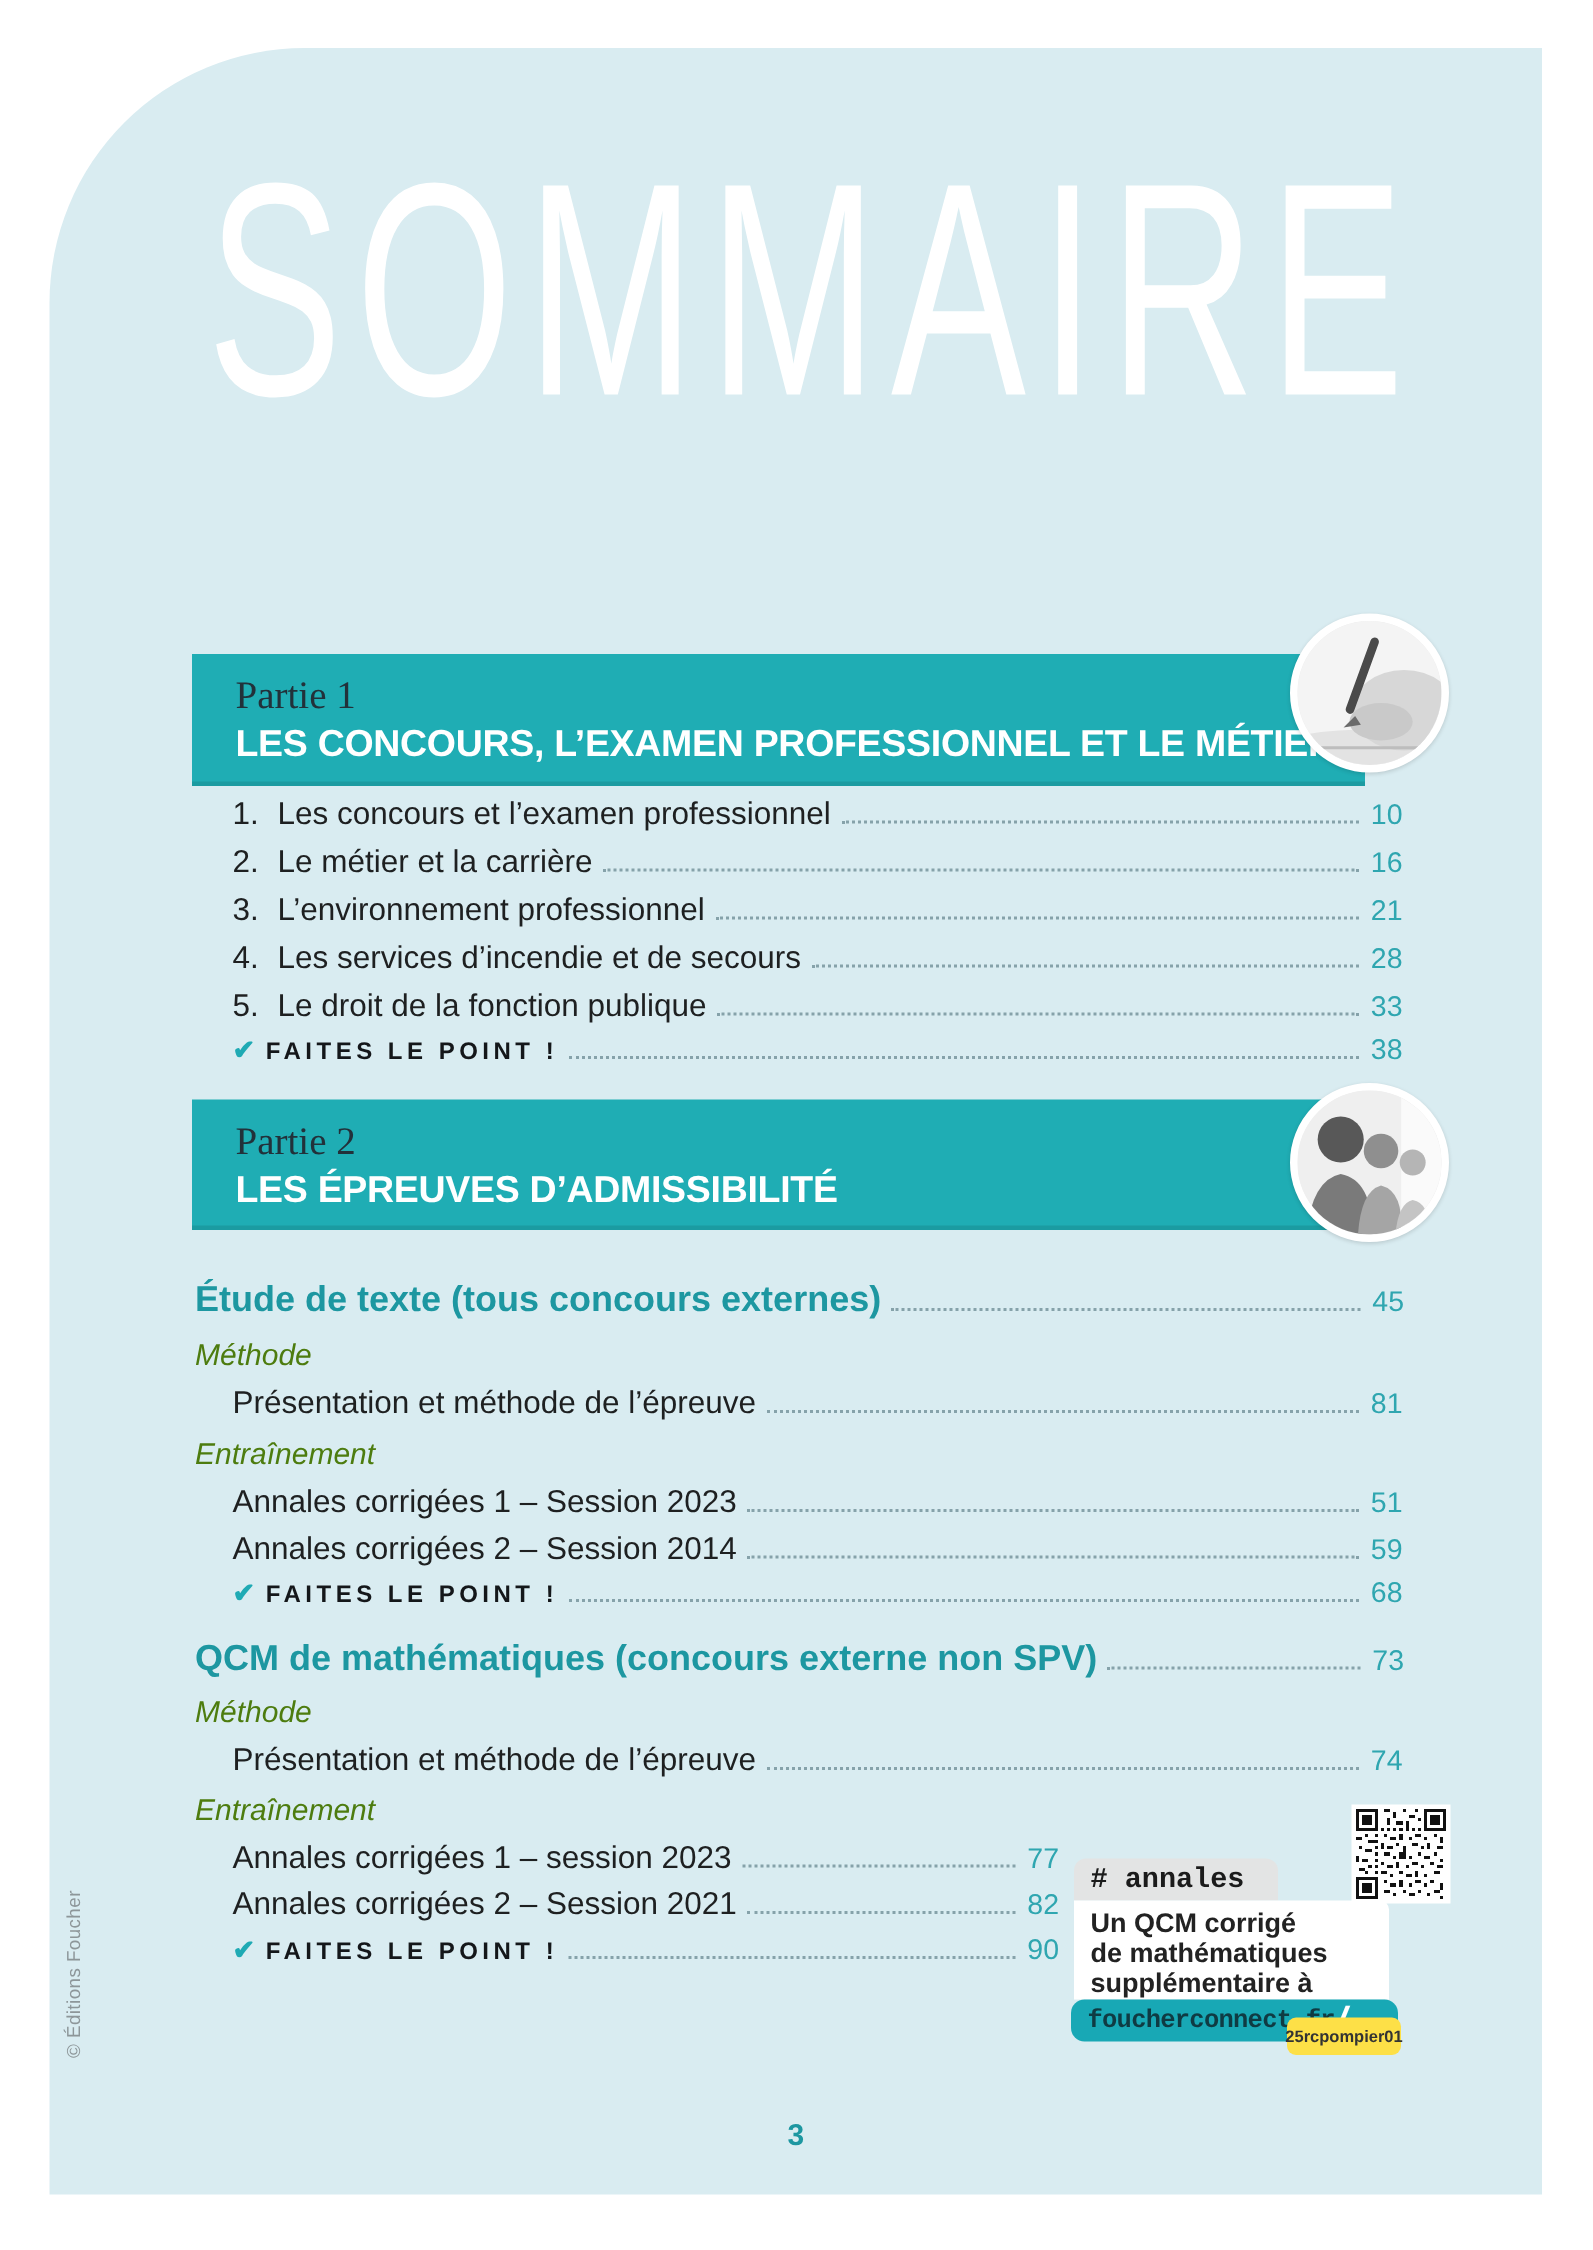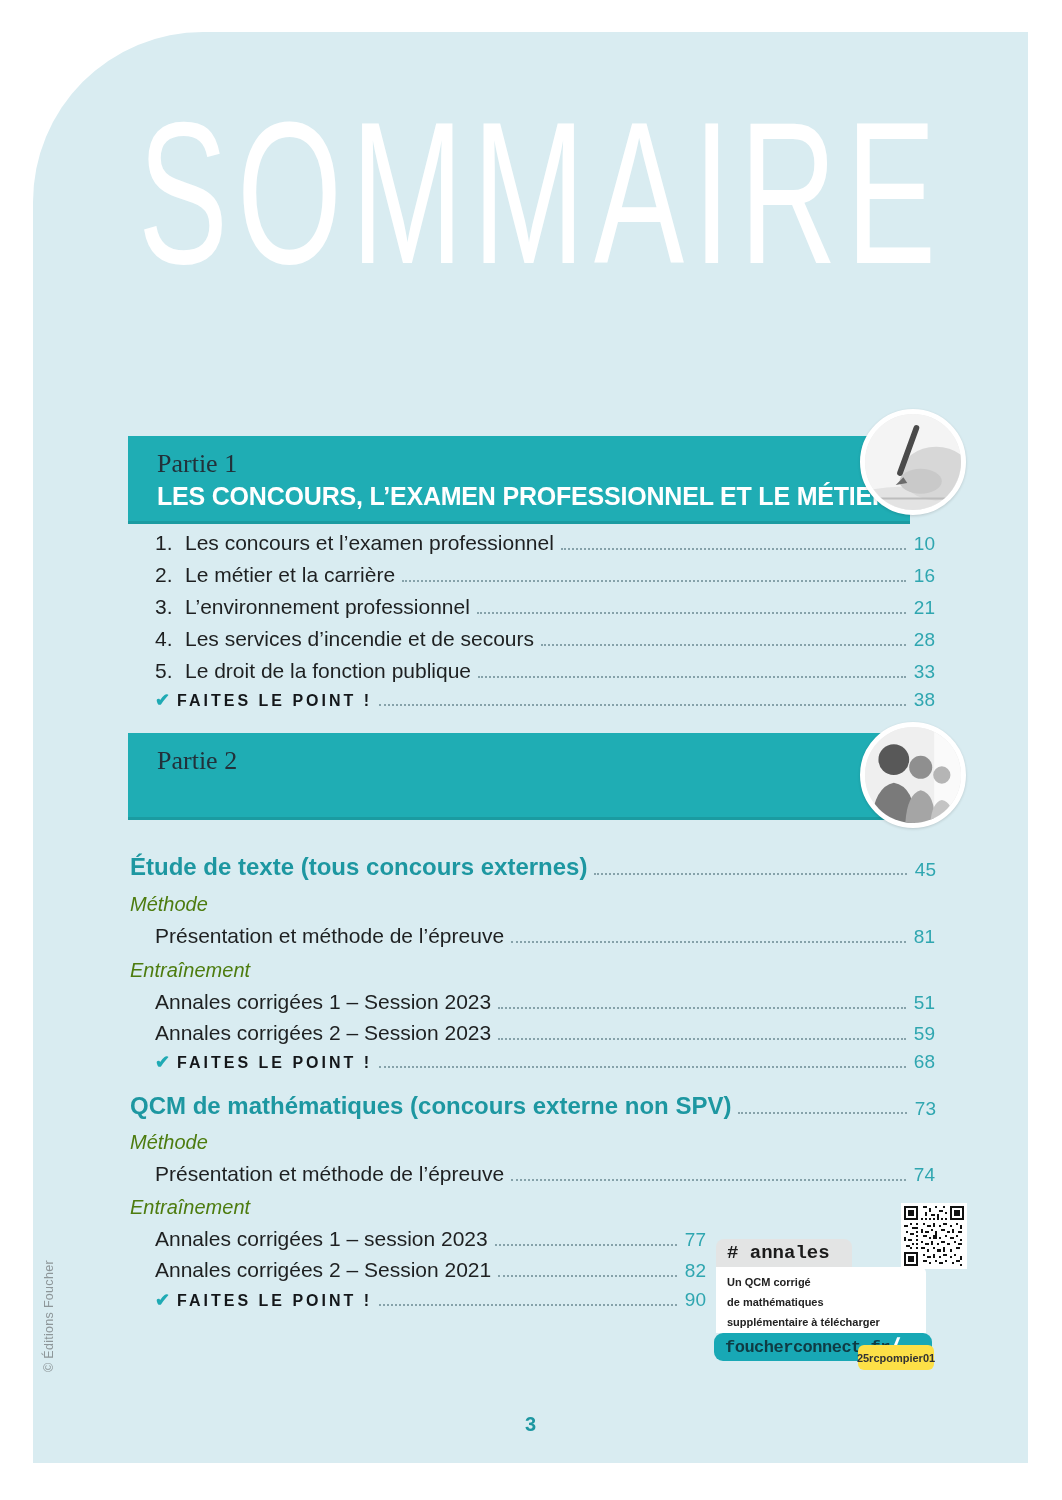--- a/index.html
+++ b/index.html
@@ -20,36 +20,36 @@
   .photo{position:absolute;left:860px;width:106px;height:106px;border-radius:50%;
       border:5px solid #ffffff;box-sizing:border-box;overflow:hidden;background:#eee;
       box-shadow:0 1px 3px rgba(0,0,0,.15);}
   .photo svg{display:block;width:100%;height:100%;}
   
   .row{position:absolute;left:155px;width:780px;display:flex;align-items:baseline;
       font-size:21px;color:#1e2021;white-space:nowrap;}
   .num{width:30px;flex:none;}
   .dots{flex:1;border-bottom:2px dotted #86a2aa;margin:0 3px 4px 7px;min-width:12px;}
   .pg{flex:none;font-size:19px;color:#2fa6b0;min-width:26px;text-align:right;}
-  .hrow{left:130px;width:806px;align-items:flex-end;}
+  .hrow{left:130px;width:806px;}
   .h{font-size:24px;font-weight:bold;color:#1d97a1;}
   .hrow .dots{margin-bottom:6px;}
   .sub{position:absolute;left:130px;font-size:20px;font-style:italic;color:#4d7c0f;}
   .frow{font-size:16px;}
   .frow .lbl{font-weight:800;letter-spacing:3px;color:#14171a;}
   .frow .check{color:#1faab4;font-size:18px;font-weight:bold;margin-right:7px;}
   .frow .dots{margin-bottom:3px;}
   .short{width:551px;}
   
   .an-head{position:absolute;left:716px;top:1239px;width:136px;height:28px;background:#e3e4e4;
       border-radius:8px 8px 0 0;display:flex;align-items:center;padding-left:11px;box-sizing:border-box;
       font-family:"Liberation Mono",monospace;font-weight:bold;font-size:19px;color:#1b1b1b;}
   .an-body{position:absolute;left:716px;top:1267px;width:210px;height:66px;background:#ffffff;
       border-radius:0 6px 0 0;padding:5px 0 0 11px;box-sizing:border-box;
-      font-size:11px;font-weight:bold;color:#222222;line-height:20px;}
+      font-size:18px;font-weight:bold;color:#222222;line-height:20px;}
   .fc-bar{position:absolute;left:714px;top:1333px;width:218px;height:28px;background:#18a8b5;
       border-radius:9px;display:flex;align-items:center;padding-left:11px;box-sizing:border-box;}
   .fc-site{font-family:"Liberation Mono",monospace;font-weight:bold;font-size:17px;color:#0f3b43;letter-spacing:-.5px;}
   .fc-slash{color:#ffffff;font-size:26px;font-weight:bold;margin-left:1px;transform:skewX(-12deg);}
   .fc-code{position:absolute;left:858px;top:1345px;width:76px;height:25px;background:#fde047;
       border-radius:6px;display:flex;align-items:center;justify-content:center;
       font-size:11px;font-weight:bold;color:#333333;}
   .qr{position:absolute;left:901px;top:1203px;width:66px;height:66px;background:#ffffff;padding:3px;box-sizing:border-box;}
   .qr svg{display:block;width:100%;height:100%;}
   .pagenum{position:absolute;left:518px;top:1413px;width:25px;text-align:center;
@@ -113,20 +113,21 @@
   </div>
   <div class="row frow" style="top:689px">
     <span class="check">✔</span>
     <span class="lbl">FAITES LE POINT !</span>
     <span class="dots"></span>
     <span class="pg">38</span>
   </div>
 
   <div class="banner" style="top:733px;height:87px;padding-left:29px;">
     <div class="plabel">Partie 2</div>
+    <div class="ptitle">LES ÉPREUVES D’ADMISSIBILITÉ</div>
   </div>
   <div class="photo" style="top:722px;">
     <svg viewBox="0 0 100 100" xmlns="http://www.w3.org/2000/svg">
       <rect width="100" height="100" fill="#efefef"></rect>
       <rect x="72" y="0" width="28" height="100" fill="#fafafa"></rect>
       <circle cx="30" cy="34" r="16" fill="#585858"></circle>
       <path d="M6 100 Q10 62 30 58 Q52 62 52 100 Z" fill="#7a7a7a"></path>
       <circle cx="58" cy="42" r="12" fill="#8f8f8f"></circle>
       <path d="M42 100 Q44 70 58 66 Q74 70 72 100 Z" fill="#a5a5a5"></path>
       <circle cx="80" cy="50" r="9" fill="#b5b5b5"></circle>
@@ -145,21 +146,21 @@
     <span class="dots"></span>
     <span class="pg">81</span>
   </div>
   <div class="sub" style="top:959px">Entraînement</div>
   <div class="row" style="top:990px">
     <span class="lbl">Annales corrigées 1 – Session 2023</span>
     <span class="dots"></span>
     <span class="pg">51</span>
   </div>
   <div class="row" style="top:1021px">
-    <span class="lbl">Annales corrigées 2 – Session 2023</span>
+    <span class="lbl">Annales corrigées 2 – Session 2014</span>
     <span class="dots"></span>
     <span class="pg">59</span>
   </div>
   <div class="row frow" style="top:1051px">
     <span class="check">✔</span>
     <span class="lbl">FAITES LE POINT !</span>
     <span class="dots"></span>
     <span class="pg">68</span>
   </div>
 

